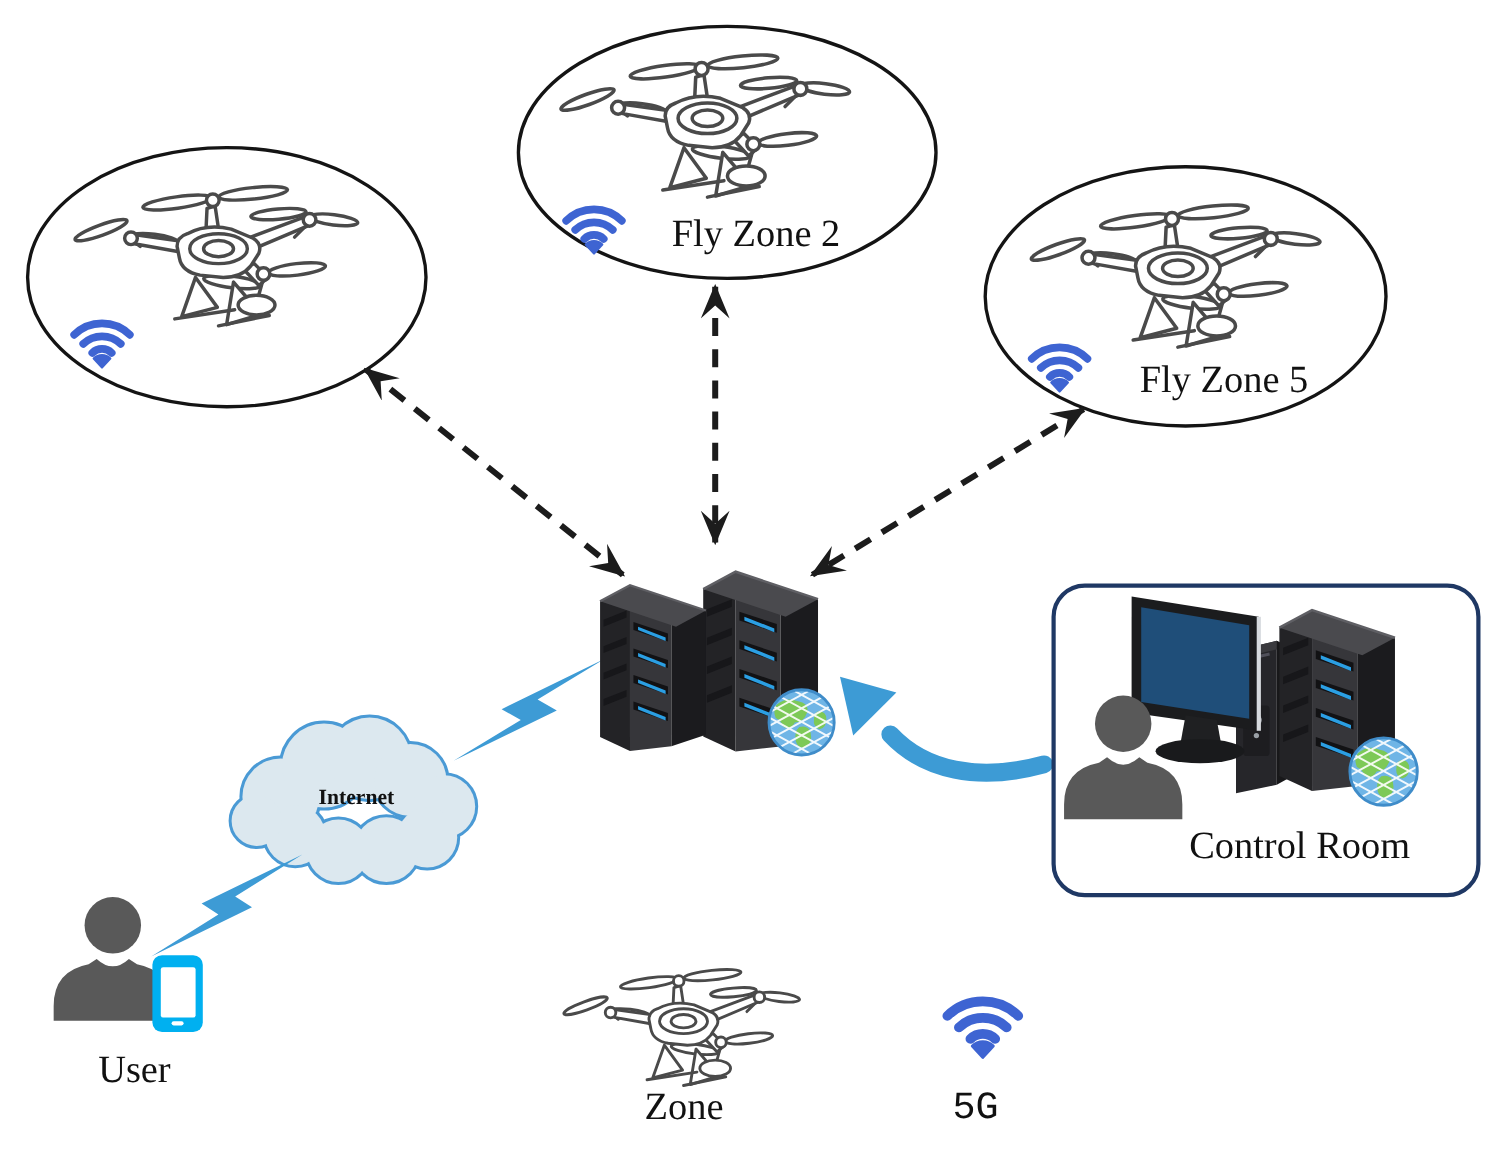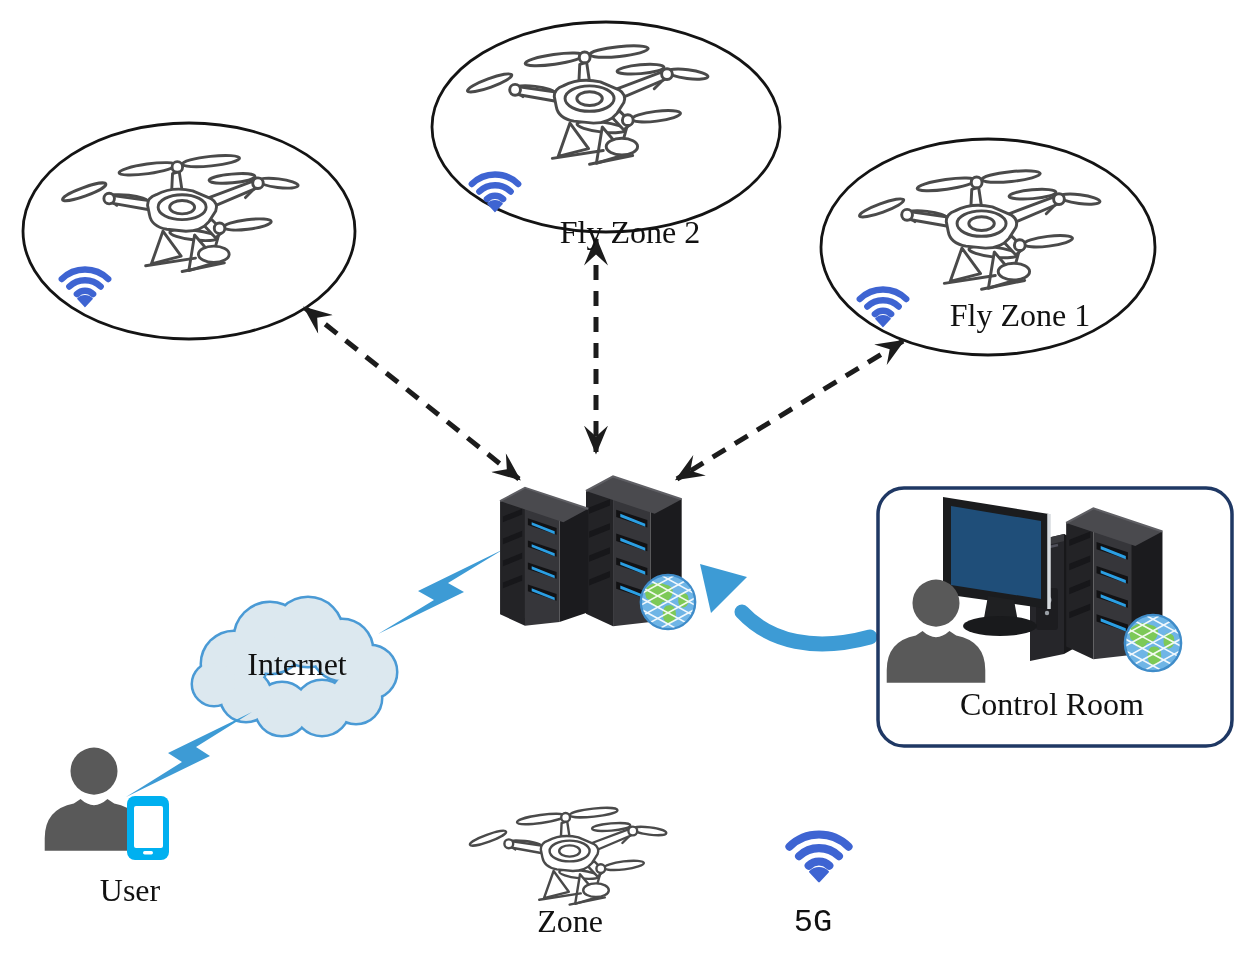--- a/index.html
+++ b/index.html
@@ -6,21 +6,21 @@
   .canvas{
     position:relative;width:1260px;height:964px;background:#ffffff;overflow:hidden;
     font-family:"Liberation Serif", serif;
   }
   .canvas svg.layer{position:absolute;left:0;top:0;}
   .lbl{
     position:absolute;transform:translate(-50%,-50%);
     white-space:nowrap;color:#111;font-size:32px;line-height:1.1;
     font-family:"Liberation Serif", serif;
   }
-  .lbl.bold{font-weight:normal;font-size:32px;}
+  .lbl.bold{font-weight:bold;font-size:18px;}
   .zone-ellipse{fill:none;stroke:#141414;stroke-width:2.8px;}
   .dash-link{stroke:var(--arrow-black,#1c1c1c);stroke-width:5;stroke-dasharray:15 11;fill:none;}
   .cloud-c1{fill:var(--cloud-fill,#dce8ef);stroke:var(--cloud-stroke,#4a9ad5);stroke-width:5;}
   .cloud-c2{fill:var(--cloud-fill,#dce8ef);stroke:none;}
   .bolt{fill:var(--link-blue,#3d9bd5);stroke:none;}
   .sketch{stroke:var(--sketch-gray,#4a4a4a);fill:#ffffff;stroke-width:3;stroke-linejoin:round;stroke-linecap:round;}
   .sketch-line{stroke:var(--sketch-gray,#4a4a4a);fill:none;stroke-width:3;stroke-linecap:round;}
   .wifi-arc{stroke:var(--wifi-blue,#3e64d2);stroke-width:11;fill:none;stroke-linecap:round;}
   .wifi-dot{fill:var(--wifi-blue,#3e64d2);stroke:var(--wifi-blue,#3e64d2);stroke-width:3;stroke-linejoin:round;}
 </style>
@@ -227,21 +227,21 @@
     <use href="#sym-drone" x="862" y="155" width="245" height="147"></use>
 
     <use href="#sym-wifi" x="56" y="258" width="58" height="49"></use>
     <use href="#sym-wifi" x="466" y="163" width="58" height="49"></use>
     <use href="#sym-wifi" x="854" y="278" width="58" height="49"></use>
 
     <use href="#sym-drone" x="472" y="795" width="200" height="120"></use>
     <use href="#sym-wifi" x="780" y="820" width="78" height="62"></use>
   </svg>
 
-  <div class="lbl" style="left:630px;top:195px;margin-top:38px;">Fly Zone 2</div>
-  <div class="lbl" style="left:1020px;top:316px;">Fly Zone 1</div>
-  <div class="lbl" style="left:1052px;top:705px;">Control Room</div>
+  <div class="lbl" style="left:630px;top:195px;">Fly Zone 2</div>
+  <div class="lbl" style="left:1020px;top:316px;">Fly Zone 5</div>
+  <div class="lbl" style="left:1083px;top:705px;">Control Room</div>
   <div class="lbl bold" style="left:297px;top:665px;">Internet</div>
-  <div class="lbl" style="left:130px;top:891px;">User</div>
+  <div class="lbl" style="left:112px;top:891px;">User</div>
   <div class="lbl" style="left:570px;top:922px;">Zone</div>
   <div class="lbl" style="left:813px;top:923px;font-family:Liberation Mono, monospace;">5G</div>
 
 </div>
 
 </body></html>

